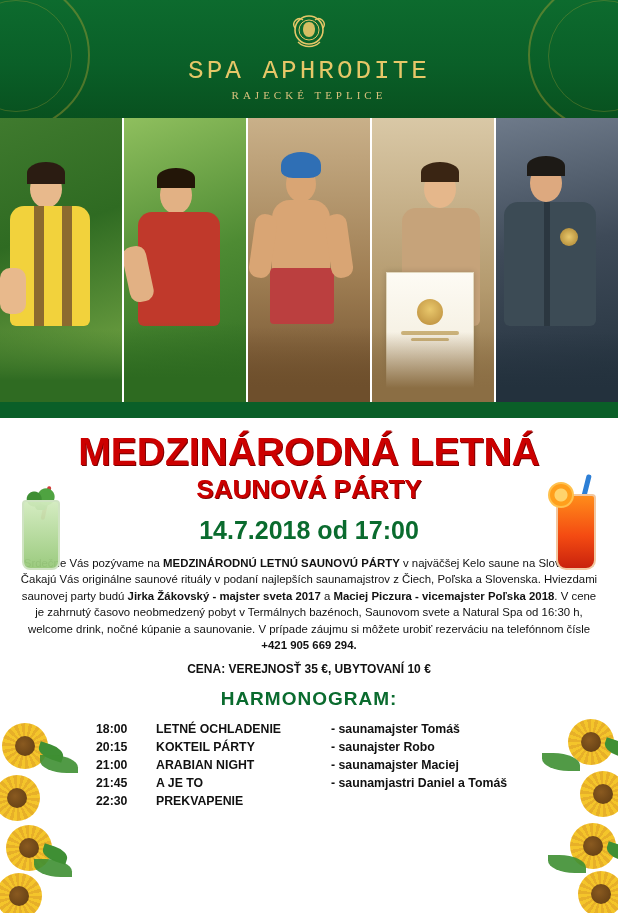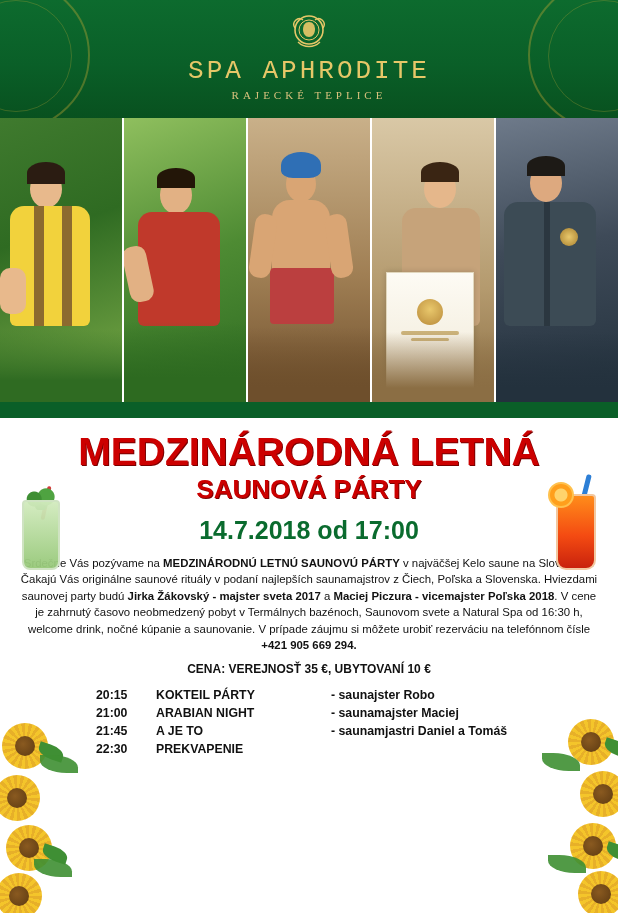--- a/index.html
+++ b/index.html
@@ -432,23 +432,29 @@
       <div class="orange"></div>
     </div>
 
     <div class="title-main">MEDZINÁRODNÁ LETNÁ</div>
     <div class="title-sub">SAUNOVÁ PÁRTY</div>
     <div class="title-date">14.7.2018 od 17:00</div>
 
     <div class="para">Srdečne Vás pozývame na <b>MEDZINÁRODNÚ LETNÚ SAUNOVÚ PÁRTY</b> v najväčšej Kelo saune na Slovensku.  Čakajú Vás originálne saunové rituály v podaní najlepších saunamajstrov z Čiech, Poľska a Slovenska. Hviezdami saunovej party budú <b>Jirka Žákovský - majster sveta 2017</b> a <b>Maciej Piczura - vicemajster Poľska 2018</b>. V cene je zahrnutý časovo neobmedzený pobyt v Termálnych bazénoch, Saunovom svete a Natural Spa od 16:30 h, welcome drink, nočné kúpanie a saunovanie. V prípade záujmu si môžete urobiť rezerváciu na telefónnom čísle <b>+421 905 669 294.</b></div>
     <div class="price">CENA: VEREJNOSŤ 35 €, UBYTOVANÍ 10 €</div>
 
+    <div class="harmonogram-title">HARMONOGRAM:</div>
 
     <table class="schedule">
       <tbody>
+          <tr>
+            <td class="time">18:00</td>
+            <td class="name">LETNÉ OCHLADENIE</td>
+            <td class="master">- saunamajster Tomáš</td>
+          </tr>
           <tr>
             <td class="time">20:15</td>
             <td class="name">KOKTEIL PÁRTY</td>
             <td class="master">- saunajster Robo</td>
           </tr>
           <tr>
             <td class="time">21:00</td>
             <td class="name">ARABIAN NIGHT</td>
             <td class="master">- saunamajster Maciej</td>
           </tr>

